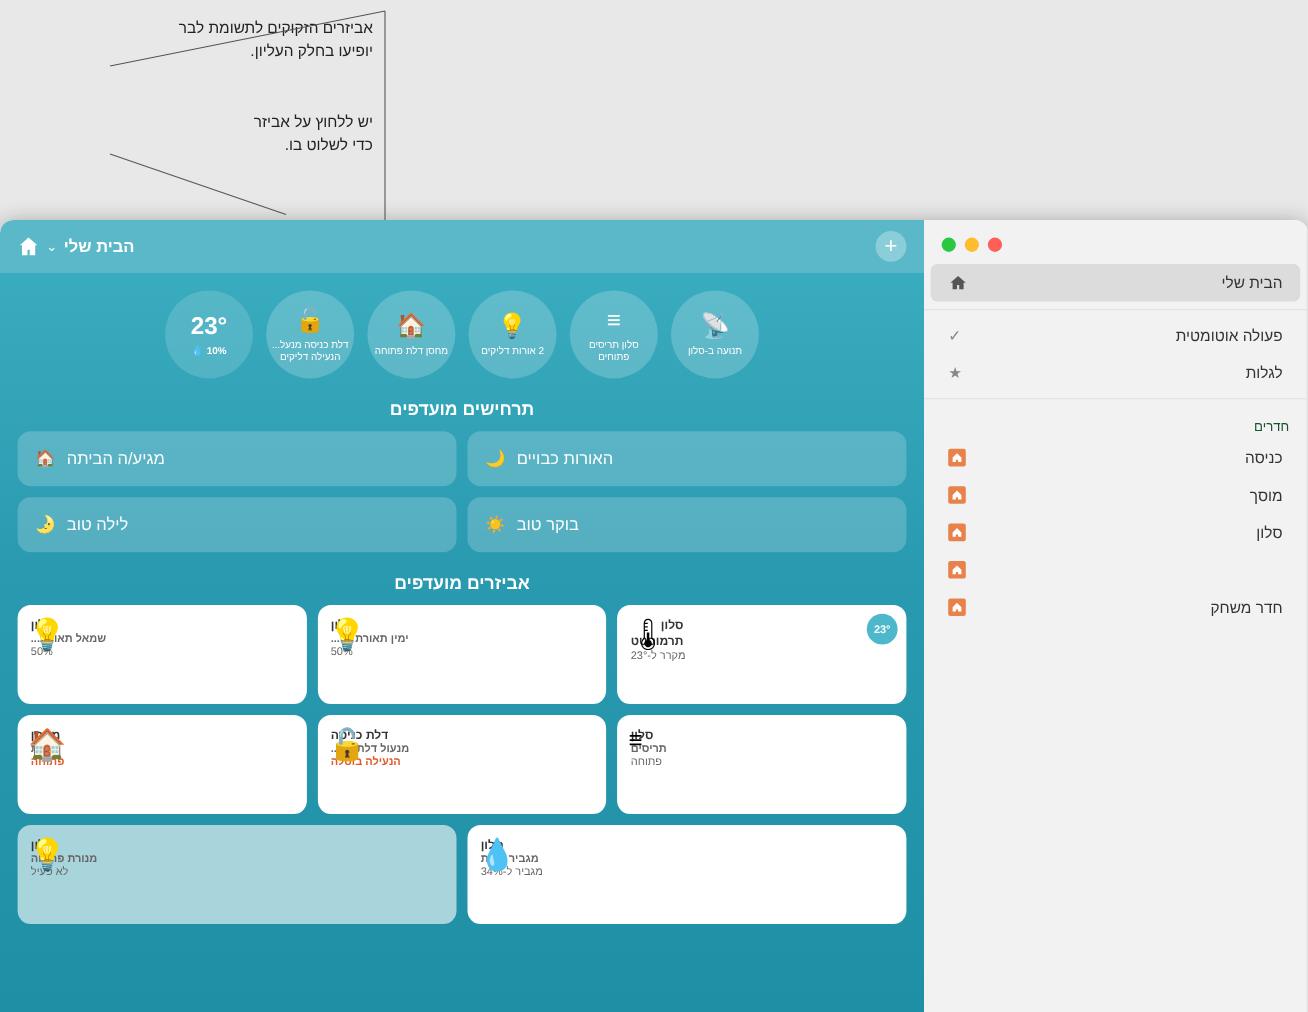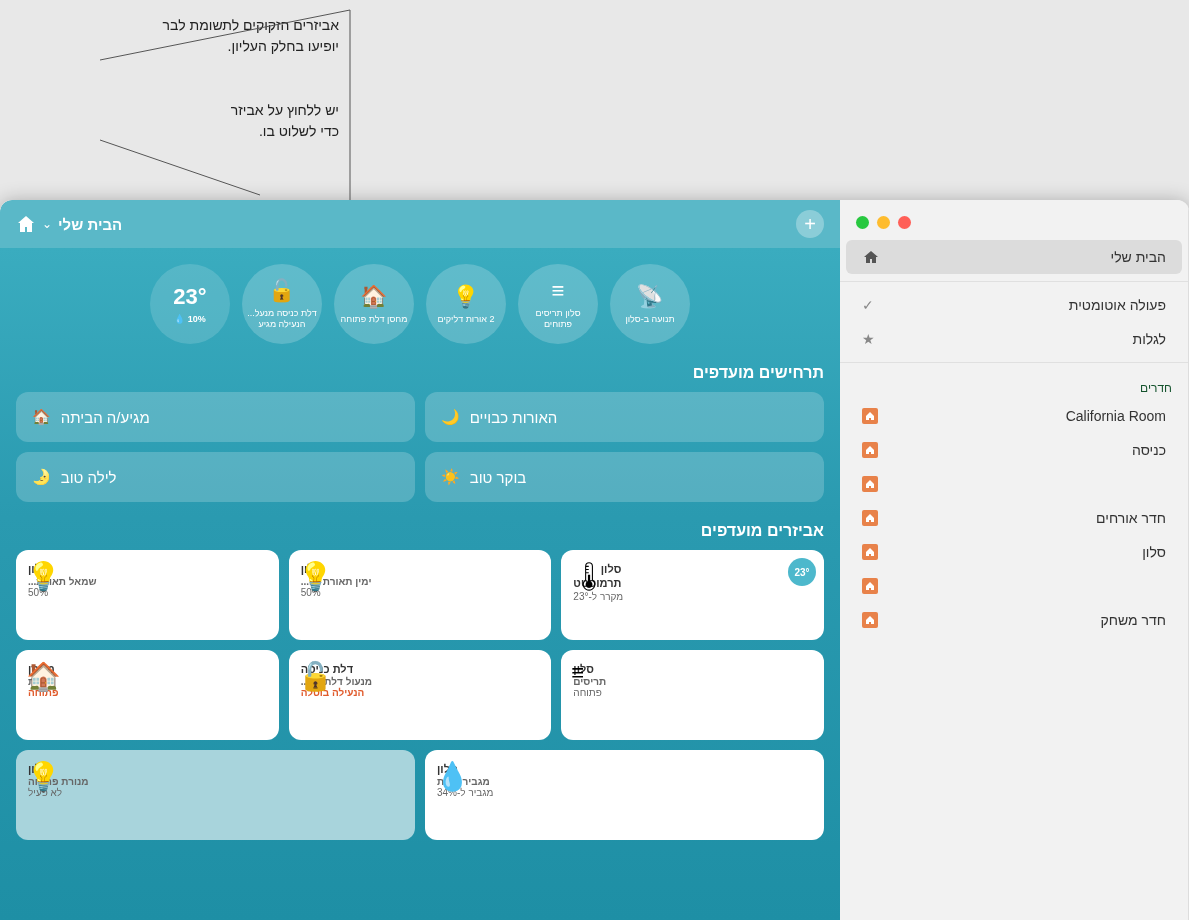--- a/index.html
+++ b/index.html
@@ -208,21 +208,21 @@
     .status-widget.temp-widget {
       background: rgba(255,255,255,0.15);
       font-size: 14px;
       font-weight: bold;
     }
     .temp-value { font-size: 22px; font-weight: bold; }
     .temp-sub { font-size: 9px; }
 
     
     .section-title {
-      text-align: right;
+      text-align: center;
       color: white;
       font-size: 16px;
       font-weight: 600;
       margin-bottom: 10px;
     }
 
     
     .scenes-grid {
       display: grid;
       grid-template-columns: 1fr 1fr;
@@ -370,44 +370,29 @@
     <div class="sidebar-item">
       <span class="sidebar-item-label">לגלות</span>
       <span class="star-icon">★</span>
     </div>
 
     <div class="sidebar-separator"></div>
 
     <div class="section-header">חדרים</div>
 
     <div class="sidebar-item">
-      <span class="sidebar-item-label">California Room</span>
-      <div class="room-icon">
-        <svg width="10" height="10" viewBox="0 0 10 10" fill="white">
-          <path d="M5 1L1 5v4h3V7h2v2h3V5L5 1z"></path>
-        </svg>
-      </div>
-    </div>
-    <div class="sidebar-item">
       <span class="sidebar-item-label">כניסה</span>
       <div class="room-icon">
         <svg width="10" height="10" viewBox="0 0 10 10" fill="white">
             <path d="M5 1L1 5v4h3V7h2v2h3V5L5 1z"></path>
           </svg>
       </div>
     </div>
     <div class="sidebar-item">
-      <div class="room-icon">
-        <svg width="10" height="10" viewBox="0 0 10 10" fill="white">
-            <path d="M5 1L1 5v4h3V7h2v2h3V5L5 1z"></path>
-          </svg>
-      </div>
-    </div>
-    <div class="sidebar-item">
-      <span class="sidebar-item-label">חדר אורחים</span>
+      <span class="sidebar-item-label">מוסך</span>
       <div class="room-icon">
         <svg width="10" height="10" viewBox="0 0 10 10" fill="white">
             <path d="M5 1L1 5v4h3V7h2v2h3V5L5 1z"></path>
           </svg>
       </div>
     </div>
     <div class="sidebar-item">
       <span class="sidebar-item-label">סלון</span>
       <div class="room-icon">
         <svg width="10" height="10" viewBox="0 0 10 10" fill="white">
@@ -459,21 +444,21 @@
         <div class="status-widget">
           <span class="widget-icon">💡</span>
           <span class="widget-label">2 אורות דליקים</span>
         </div>
         <div class="status-widget">
           <span class="widget-icon">🏠</span>
           <span class="widget-label">מחסן דלת פתוחה</span>
         </div>
         <div class="status-widget">
           <span class="widget-icon">🔓</span>
-          <span class="widget-label">דלת כניסה מנעל... הנעילה מגיע</span>
+          <span class="widget-label">דלת כניסה מנעל... הנעילה דליקים</span>
         </div>
         <div class="status-widget temp-widget">
           <span class="temp-value">23°</span>
           <span class="temp-sub">10% 💧</span>
         </div>
       </div>
 
       <div class="section-title">תרחישים מועדפים</div>
       <div class="scenes-grid">
         <div class="scene-tile">

